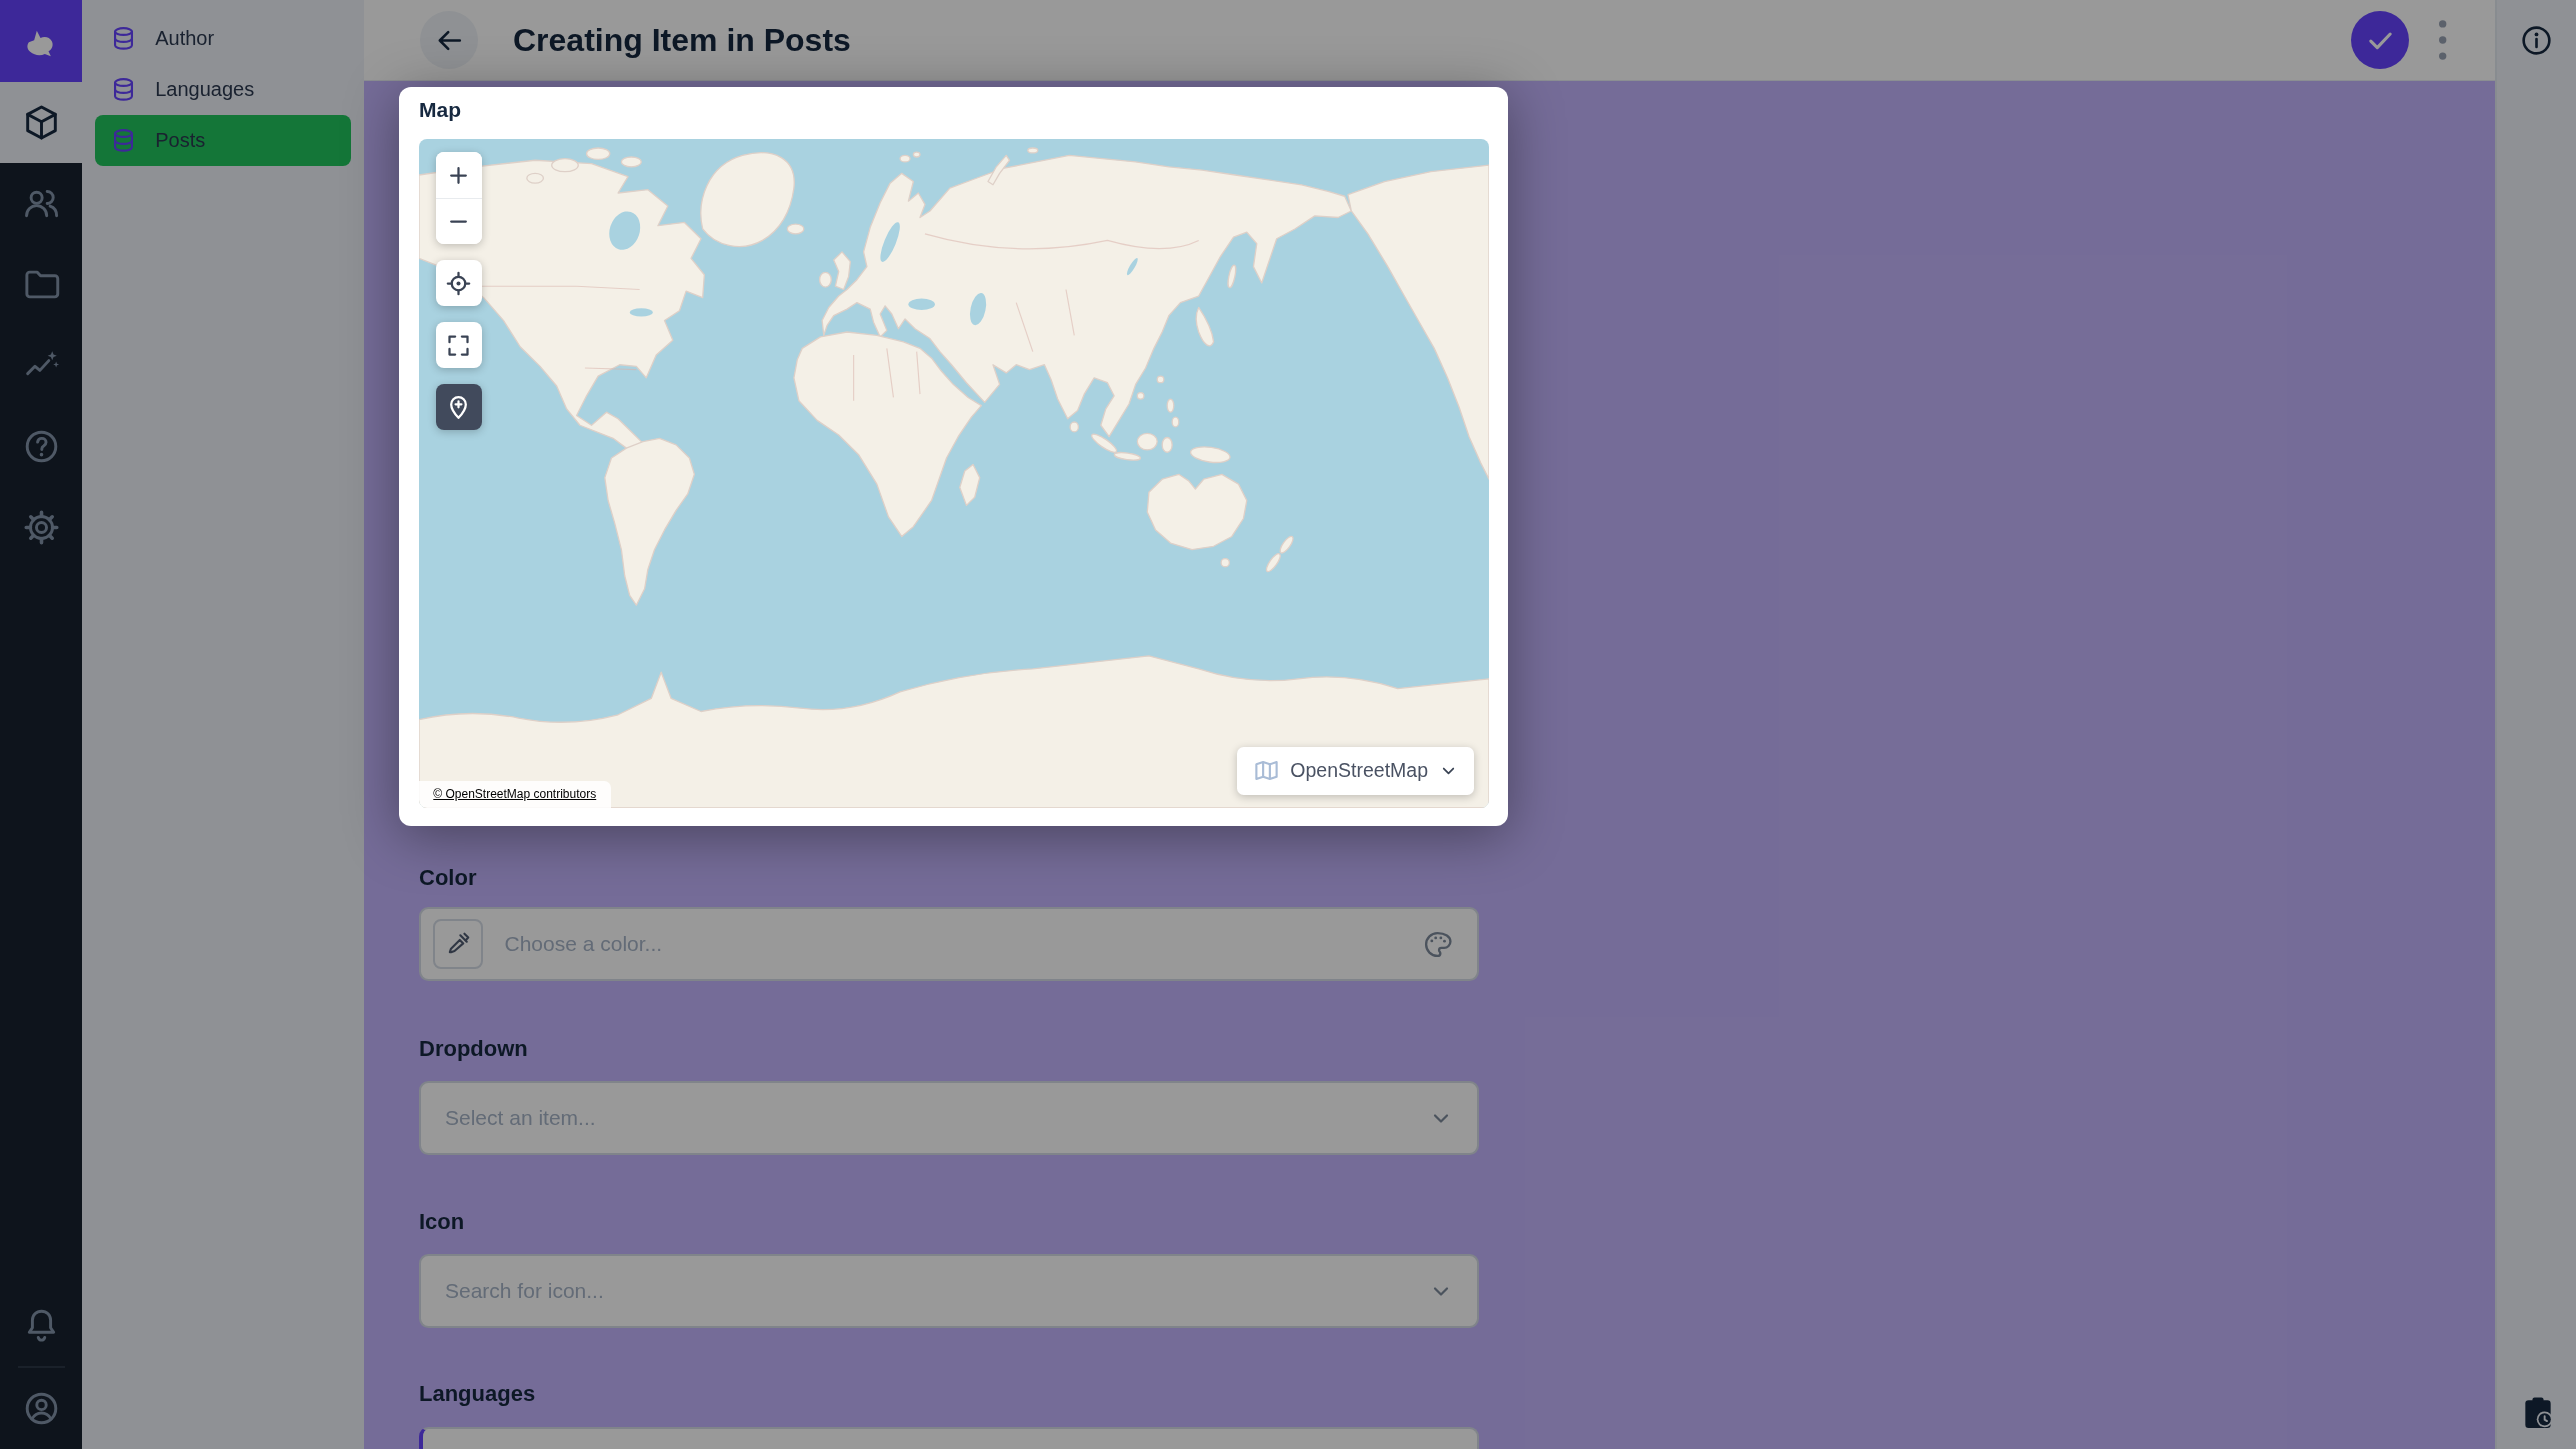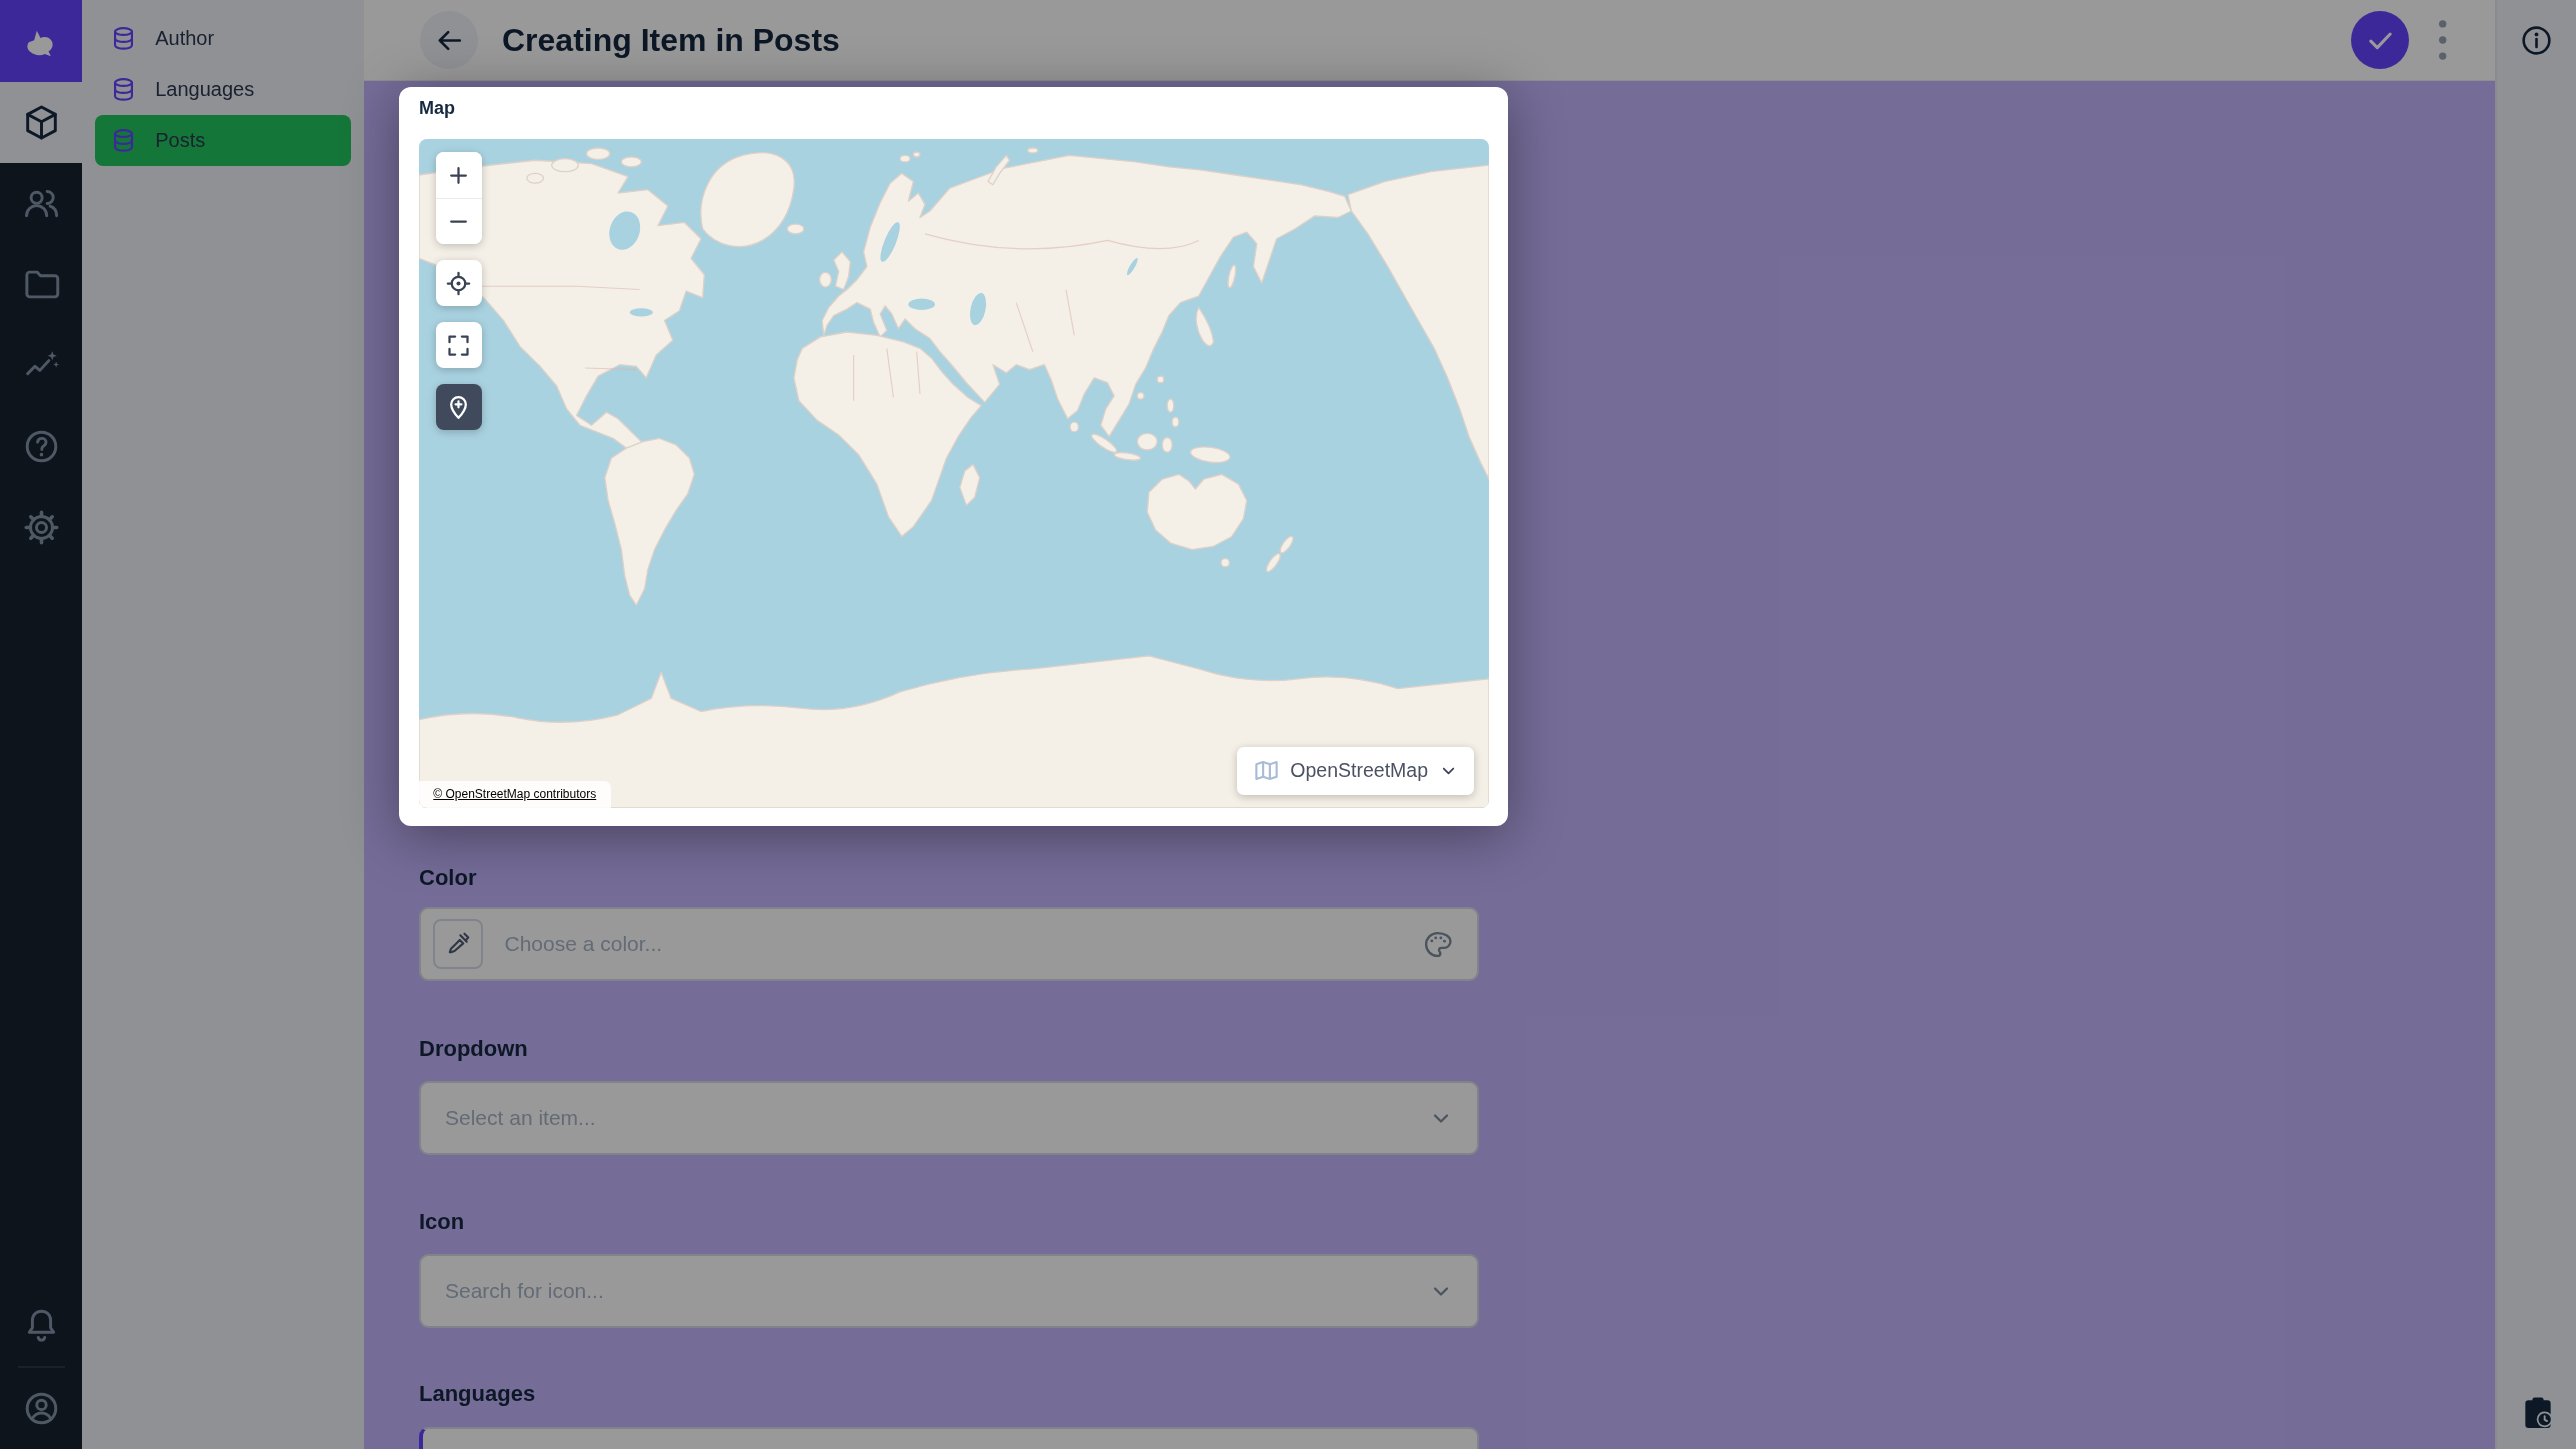--- a/index.html
+++ b/index.html
@@ -23,21 +23,21 @@
   .project-name { font-size:21px; font-weight:600; color:#25324a; }
   .nav-list { padding:13.4px 13.4px 0 13.4px; }
   .nav-item { height:51px; border-radius:8px; display:flex; align-items:center; padding-left:14.8px; gap:18px; font-size:20px; font-weight:500; color:#2c3950; cursor:pointer; }
   .nav-item.active { background:#22c55e; }
   .nav-item svg { width:27px; height:27px; stroke:#6644ff; fill:none; stroke-width:1.9; stroke-linecap:round; stroke-linejoin:round; }
 
   
   .main-header { position:absolute; left:364px; top:0; width:2132px; height:81px; background:#fff; border-bottom:1.3px solid #e8edf3; display:flex; align-items:center; z-index:8; }
   .back-btn { width:58px; height:58px; border-radius:50%; background:#eef2f7; margin-left:56px; display:flex; align-items:center; justify-content:center; cursor:pointer; flex:none; }
   .back-btn svg { width:31px; height:31px; stroke:#172940; fill:none; stroke-width:2; stroke-linecap:round; stroke-linejoin:round; }
-  .page-title { margin-left:24px; font-size:32px; font-weight:700; color:#172940; white-space:nowrap; }
+  .page-title { margin-left:35px; font-size:32px; font-weight:700; color:#172940; white-space:nowrap; }
   .header-actions { margin-left:auto; display:flex; align-items:center; gap:20px; margin-right:40px; }
   .save-btn { width:58px; height:58px; border-radius:50%; background:#6644ff; display:flex; align-items:center; justify-content:center; cursor:pointer; }
   .save-btn svg { width:31px; height:31px; stroke:#fff; fill:none; stroke-width:2.4; stroke-linecap:round; stroke-linejoin:round; }
   .dots-btn { width:27px; height:58px; display:flex; align-items:center; justify-content:center; cursor:pointer; }
   .dots-btn svg { width:9.4px; height:42px; fill:#98a2b3; }
 
   
   .right-strip { position:absolute; right:0; top:0; width:81px; height:1449px; background:#eef2f8; border-left:2px solid #e3e9f0; z-index:8; }
   .strip-top { height:81px; display:flex; align-items:center; justify-content:center; }
   .strip-top svg { width:35px; height:35px; stroke:#172940; fill:none; stroke-width:1.8; stroke-linecap:round; }
@@ -54,21 +54,21 @@
   .chev svg { width:24px; height:24px; stroke:#7e8a9c; fill:none; stroke-width:2.2; stroke-linecap:round; stroke-linejoin:round; }
   .swatch-btn { width:50px; height:50px; border:2px solid #d5dce6; border-radius:8px; display:flex; align-items:center; justify-content:center; margin-right:21.5px; cursor:pointer; flex:none; }
   .swatch-btn svg { width:28px; height:28px; stroke:#505c72; fill:none; stroke-width:1.8; stroke-linecap:round; stroke-linejoin:round; }
   .palette-ico svg { width:31px; height:31px; stroke:#7e8a9c; fill:none; stroke-width:1.8; stroke-linecap:round; stroke-linejoin:round; }
   .input.color { padding-left:12px; }
   .cb-partial { position:absolute; width:1060px; height:60px; background:#fff; border:2px solid #d5dce6; border-left:4px solid #6644ff; border-radius:9.4px; }
 
   
   .overlay { position:absolute; inset:0; background:rgba(0,0,0,0.40); z-index:40; }
   .map-card { position:absolute; left:399px; top:87px; width:1109px; height:739px; background:#fff; border-radius:12px; box-shadow:0 9.4px 54px rgba(0,0,0,0.38); z-index:50; }
-  .map-card-label { position:absolute; left:20px; top:10.7px; font-size:18px; font-weight:700; color:#172940; }
+  .map-card-label { position:absolute; left:20px; top:10.7px; font-size:21px; font-weight:700; color:#172940; }
   .map-viewport { position:absolute; left:19.5px; top:52px; width:1070px; height:669px; border-radius:8px; overflow:hidden; background:#a9d2e0; cursor:grab; }
   .world { position:absolute; inset:0; width:100%; height:100%; }
 
   .map-controls { position:absolute; left:17px; top:13.4px; width:46px; }
   .zoom-group { width:46px; background:#fff; border-radius:8px; box-shadow:0 2px 8px rgba(0,0,0,0.22); overflow:hidden; }
   .ctrl-btn { width:46px; height:46px; display:flex; align-items:center; justify-content:center; cursor:pointer; background:#fff; }
   .zoom-group .ctrl-btn + .ctrl-btn { border-top:1.3px solid #e8ebee; }
   .ctrl-solo { border-radius:8px; box-shadow:0 2px 8px rgba(0,0,0,0.22); margin-top:16px; }
   .ctrl-btn svg { width:27px; height:27px; stroke:#3a4354; fill:none; stroke-width:2; stroke-linecap:round; stroke-linejoin:round; }
   .ctrl-btn.dark { background:#414a5c; }

